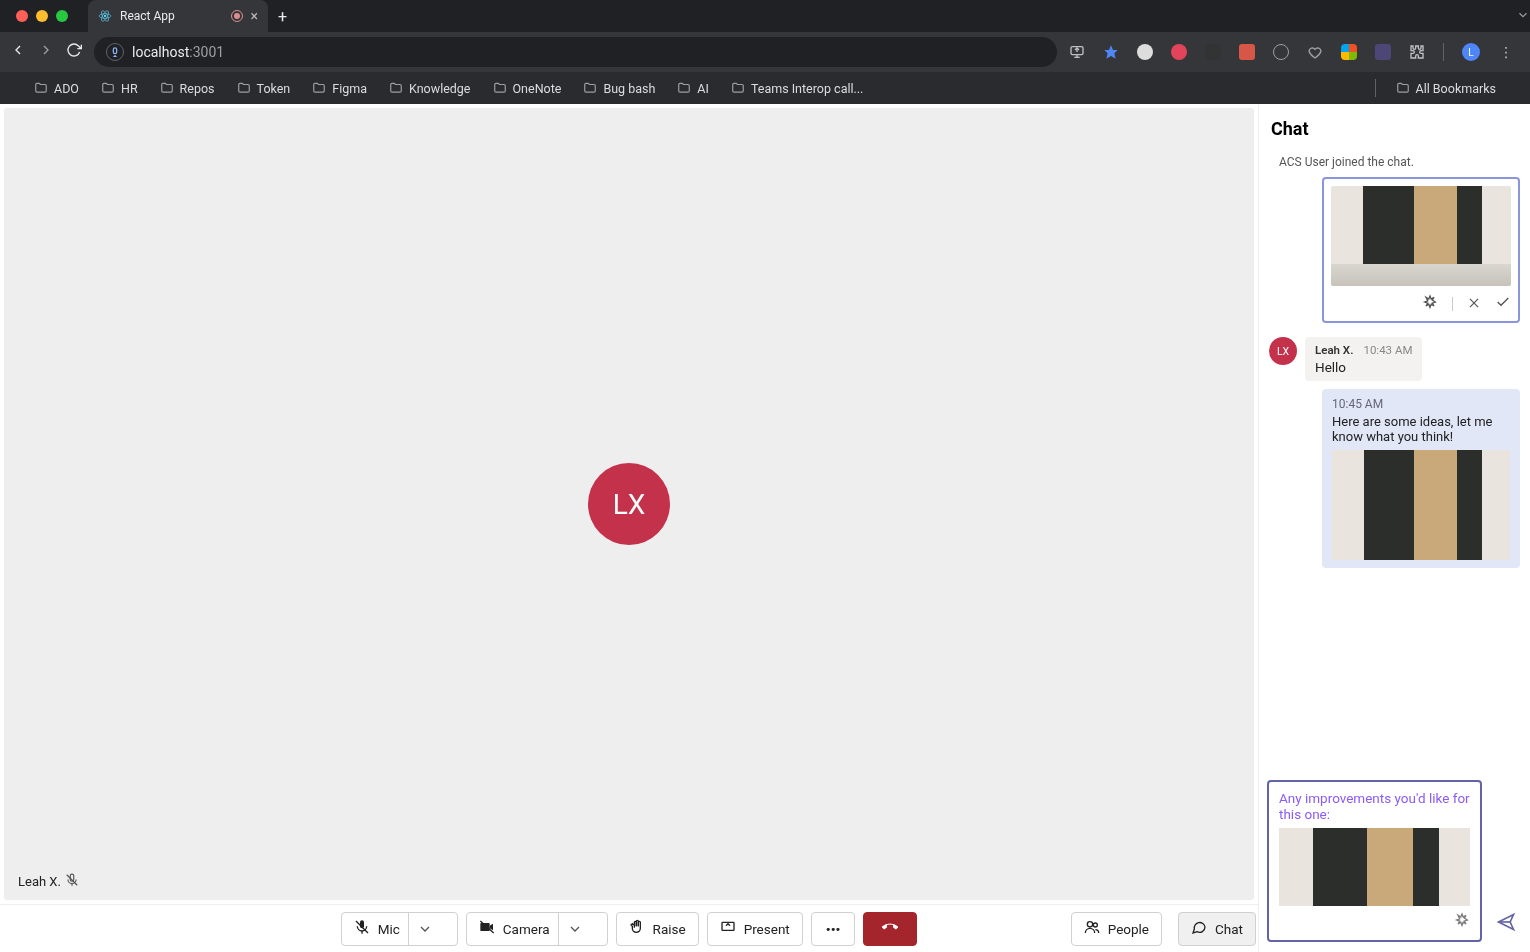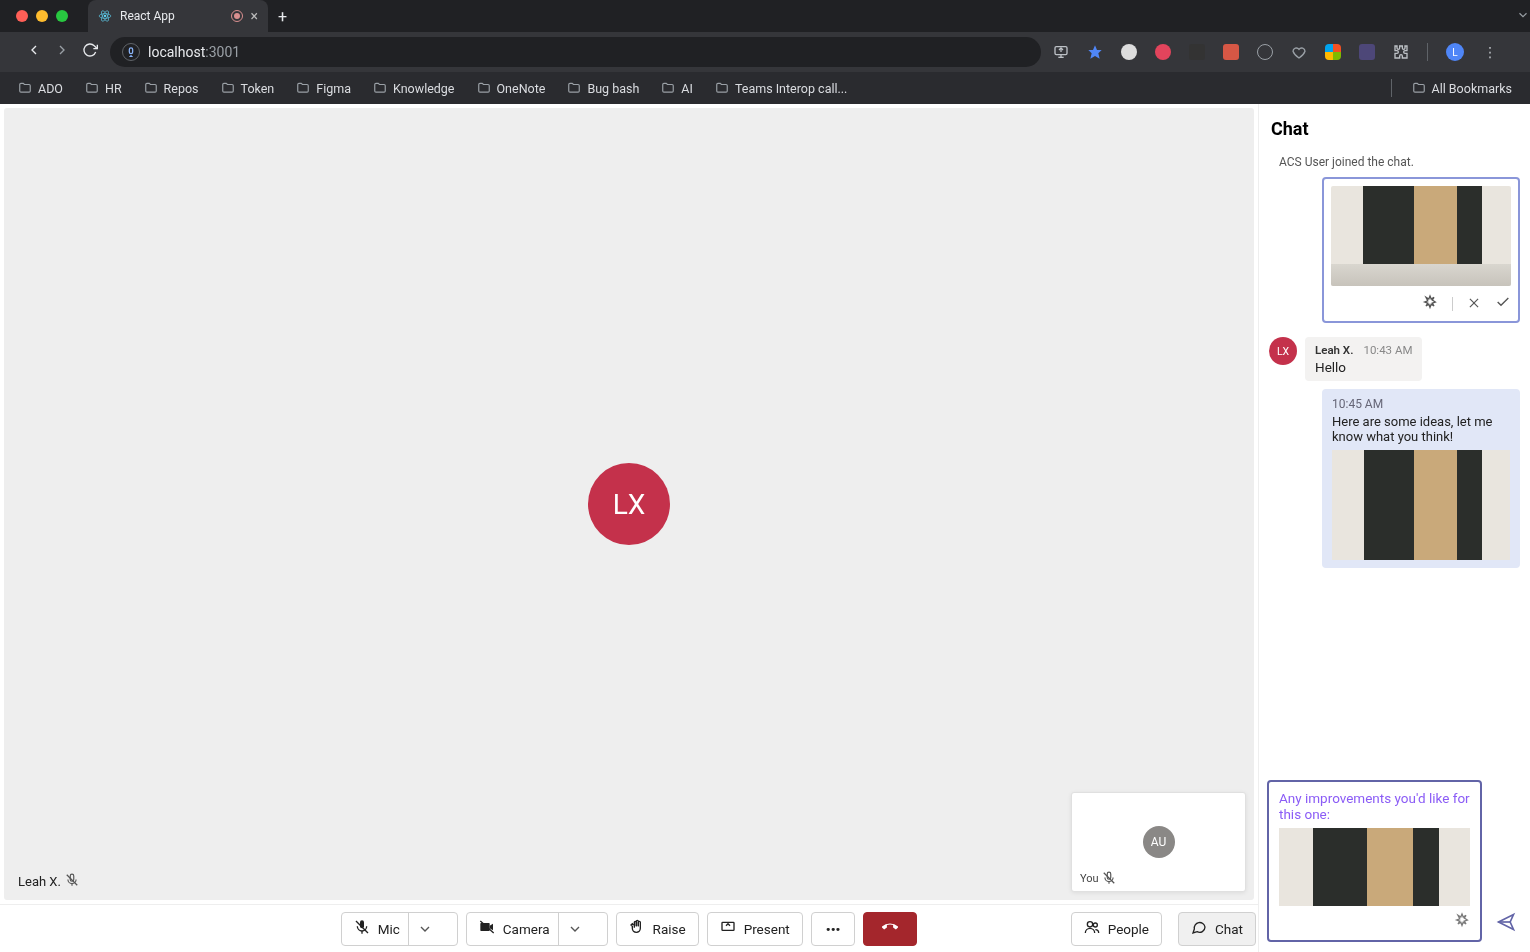--- a/index.html
+++ b/index.html
@@ -12,32 +12,32 @@
   .dot { width: 12px; height: 12px; border-radius: 50%; }
   .dot.red { background: #ff5f57; } .dot.yellow { background: #febc2e; } .dot.green { background: #28c840; }
   .tab { display: flex; align-items: center; gap: 8px; background: #35363a; height: 32px; padding: 0 10px; margin-left: 12px; border-radius: 8px 8px 0 0; width: 180px; font-size: 12px; color: #e8eaed; }
   .react-icon { width: 14px; height: 14px; display:inline-block; }
   .react-icon svg { width:14px; height:14px; }
   .tab .spacer { flex:1; }
   .tab .rec { width: 12px; height:12px; border-radius:50%; border:1px solid #d98f8f; display:flex; align-items:center; justify-content:center;}
   .tab .rec::after { content:''; width:6px; height:6px; border-radius:50%; background:#d98f8f; }
   .tab .close { font-size: 14px; color:#bbb; }
   .new-tab { color:#e8eaed; font-size:16px; padding:0 10px; }
-  .addrbar { display:flex; align-items:center; height:40px; padding:0 26px; gap: 12px; background:#35363a; }
+  .addrbar { display:flex; align-items:center; height:40px; padding:0 10px; gap: 12px; background:#35363a; }
   .nav-btn { color:#9aa0a6; width:16px; text-align:center; }
   .nav-btn.active { color:#e8eaed; }
   .url-field { flex:1; display:flex; align-items:center; background:#202124; height:30px; border-radius:15px; padding:0 12px; gap:8px; font-size:14px; color:#e8eaed; }
   .url-prefix { color:#e8eaed; }
   .url-suffix { color:#9aa0a6; }
   .addr-right { display:flex; align-items:center; gap:18px; padding-right:6px; }
   .addr-right .ico { width:16px; height:16px; display:flex; align-items:center; justify-content:center; color:#bdc1c6; font-size:14px; }
   .ext-ico { width:16px; height:16px; border-radius:4px; display:inline-block;}
   .profile-badge { width:18px;height:18px;border-radius:50%;background:#4f86f7;color:#fff;font-size:10px;display:flex;align-items:center;justify-content:center;}
   
-  .bookbar { display:flex; align-items:center; height:32px; padding:0 10px; gap:6px; background:#2a2b2f; font-size:12.5px; color:#dadce0; }
+  .bookbar { display:flex; align-items:center; height:32px; padding:0 26px; gap:6px; background:#2a2b2f; font-size:12.5px; color:#dadce0; }
   .bm { display:flex; align-items:center; gap:6px; padding:4px 8px; border-radius:4px; }
   .bm svg { width:14px; height:14px; }
   .bookbar .spacer { flex:1; }
   .bookbar-divider { width:1px; height:18px; background:#5f6368; margin:0 6px;}
 
   
   .app { display:flex; height: calc(952px - 104px); background:#fff; }
   .video-col { flex:1; display:flex; flex-direction:column; }
   .video-stage { position:relative; flex:1; background:#eeeeee; margin:4px; border-radius:3px; }
   .big-avatar { position:absolute; top:50%; left:50%; transform:translate(-50%,-50%); width:82px; height:82px; border-radius:50%; background:#c4314b; color:#fff; display:flex; align-items:center; justify-content:center; font-size:28px; font-weight:400; }
@@ -272,32 +272,20 @@
         <span>Leah X.</span>
         <span>
           <svg class="mic-muted" viewBox="0 0 24 24" fill="none" stroke="#555" stroke-width="2">
               <path d="M12 2a3 3 0 0 1 3 3v6a3 3 0 0 1-6 0V5a3 3 0 0 1 3-3z"></path>
               <path d="M5 11a7 7 0 0 0 14 0"></path>
               <line x1="12" y1="18" x2="12" y2="22"></line>
               <line x1="3" y1="3" x2="21" y2="21"></line>
             </svg>
         </span>
       </div>
-      <div class="pip">
-        <div class="sm-avatar">AU</div>
-        <div class="you">
-          <span>You</span>
-          <svg class="mic-muted" viewBox="0 0 24 24" fill="none" stroke="#555" stroke-width="2">
-              <path d="M12 2a3 3 0 0 1 3 3v6a3 3 0 0 1-6 0V5a3 3 0 0 1 3-3z"></path>
-              <path d="M5 11a7 7 0 0 0 14 0"></path>
-              <line x1="12" y1="18" x2="12" y2="22"></line>
-              <line x1="3" y1="3" x2="21" y2="21"></line>
-            </svg>
-        </div>
-      </div>
     </div>
     <div class="toolbar-wrap">
     <div class="toolbar">
       <div class="btn split">
         <span><svg viewBox="0 0 24 24" fill="currentColor">
                 <path d="M12 2a3 3 0 0 1 3 3v6a3 3 0 0 1-6 0V5a3 3 0 0 1 3-3z"></path>
                 <path d="M5 11a7 7 0 0 0 14 0" fill="none" stroke="currentColor" stroke-width="2"></path>
                 <line x1="12" y1="18" x2="12" y2="22" stroke="currentColor" stroke-width="2"></line>
                 <line x1="3" y1="3" x2="21" y2="21" stroke="currentColor" stroke-width="2"></line>
               </svg></span>

